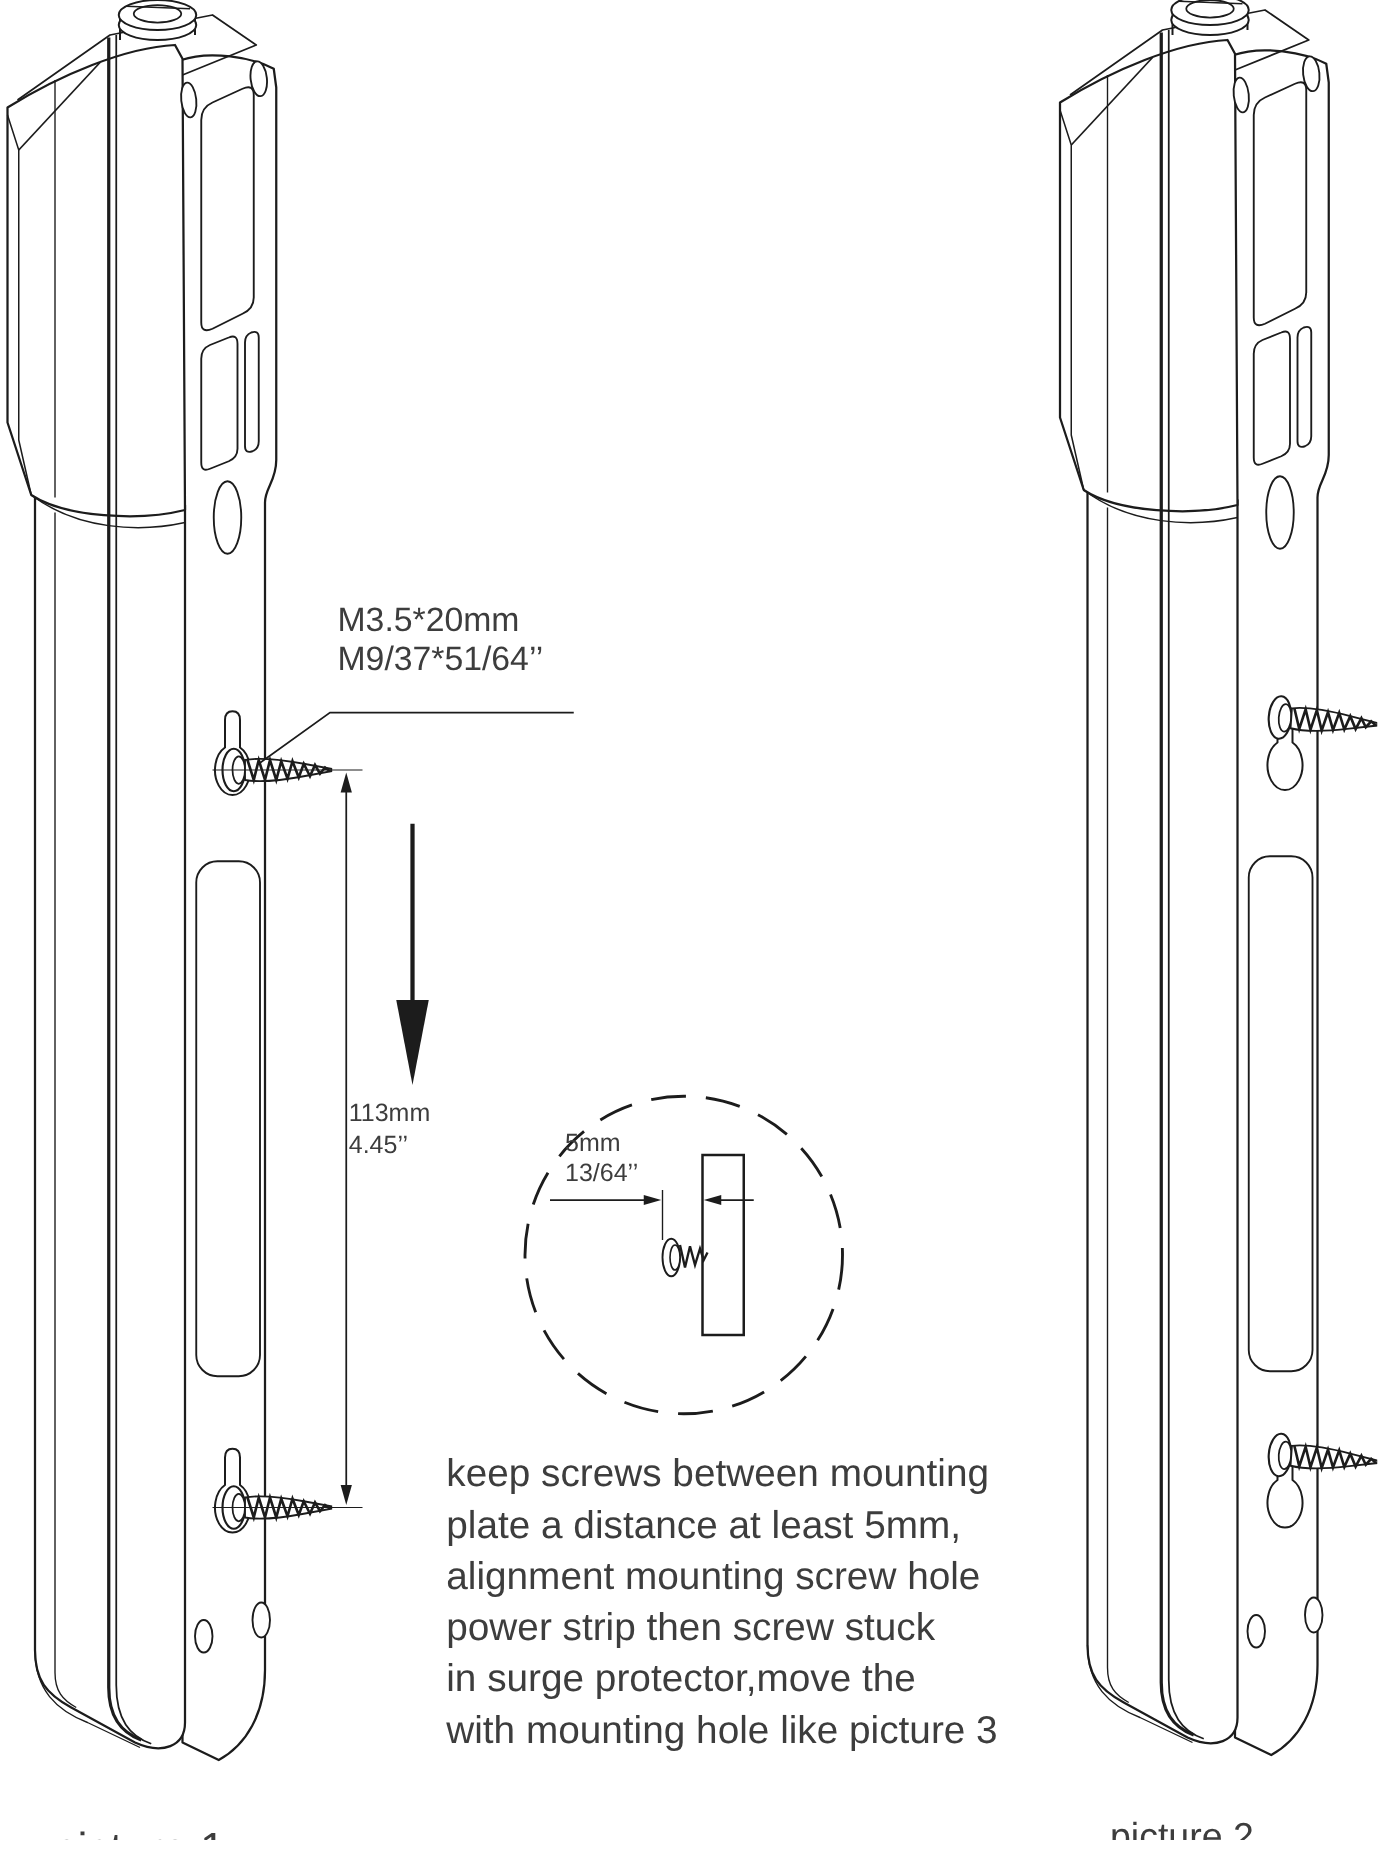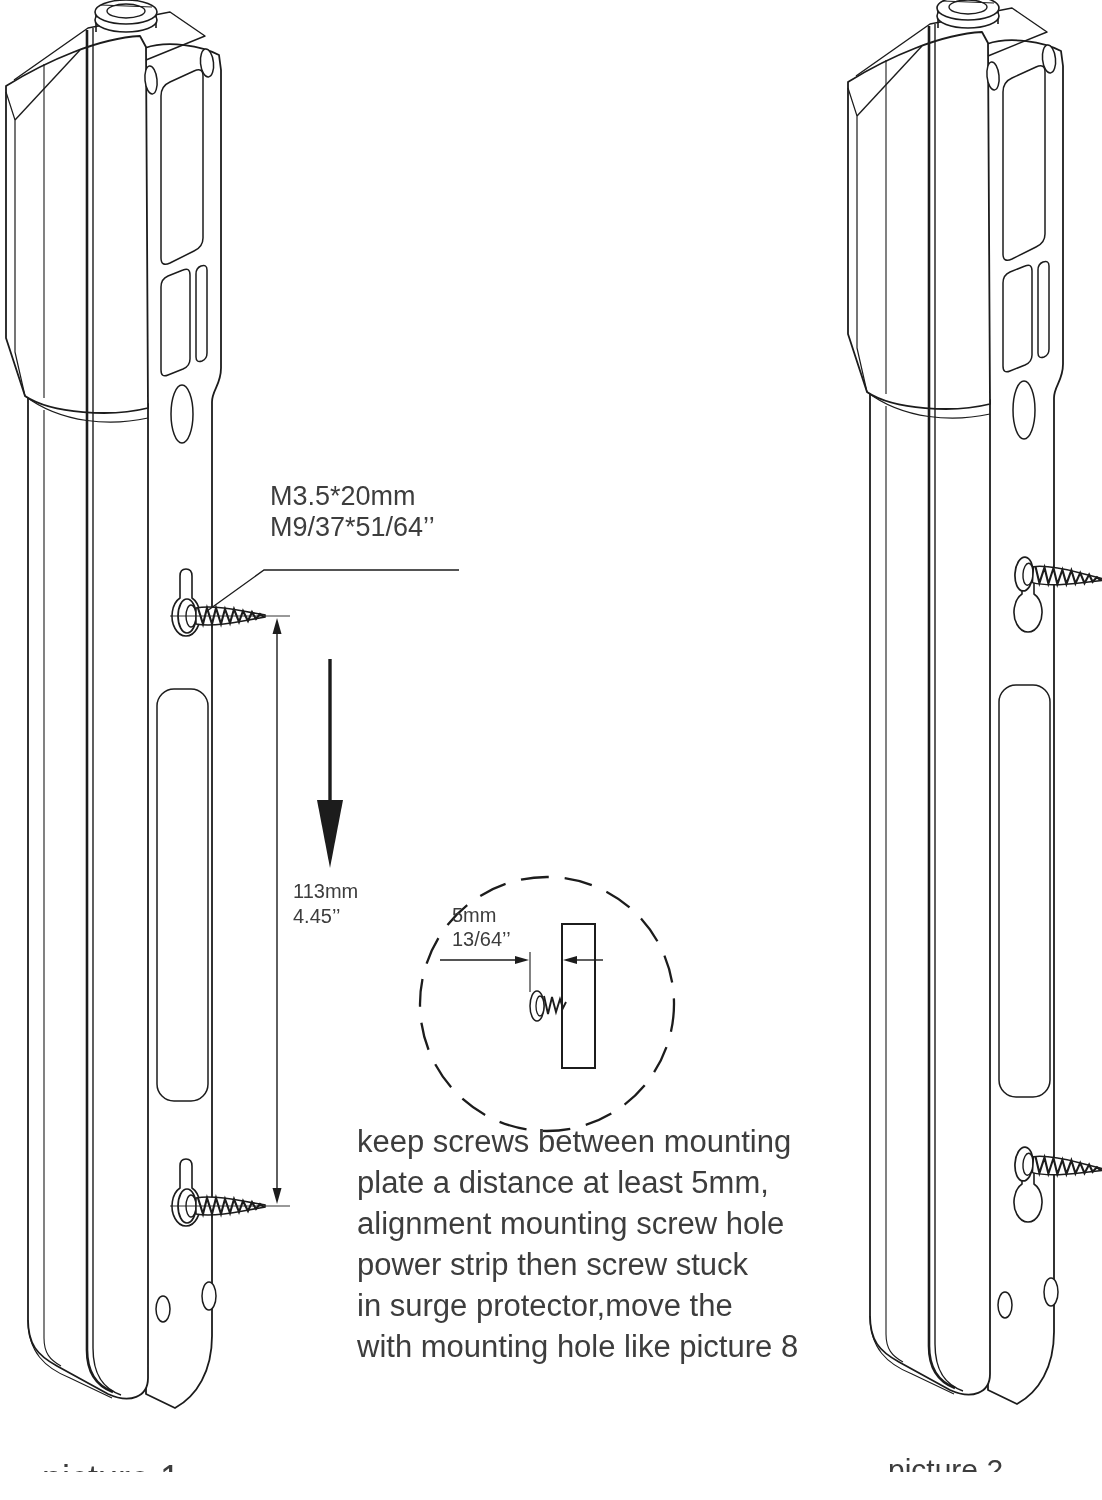--- a/index.html
+++ b/index.html
@@ -3,23 +3,23 @@
 <meta charset="utf-8">
 <style>
   html,body{margin:0;padding:0;background:#ffffff;}
   .canvas{
     position:relative;width:1102px;height:1472px;overflow:hidden;background:#ffffff;
     font-family:"Liberation Sans","DejaVu Sans",sans-serif;color:#3d3d3d;
   }
   .art{position:absolute;left:0;top:0;}
   .label{position:absolute;font-weight:300;color:#3d3d3d;white-space:nowrap;}
   .spec{left:270px;top:481px;font-size:27px;line-height:31px;}
-  .vdim{left:293px;top:879px;font-size:20px;line-height:25px;}
+  .vdim{left:279px;top:879px;font-size:20px;line-height:25px;}
   .gapdim{left:452px;top:903px;font-size:20px;line-height:24px;}
-  .instructions{left:357px;top:1121px;font-size:31px;line-height:41px;font-weight:300;}
+  .instructions{left:357px;top:1158px;font-size:31px;line-height:41px;font-weight:300;}
   .cap1{left:42px;top:1458px;font-size:36px;}
   .cap2{left:888px;top:1453px;font-size:30px;}
 </style>
 </head>
 <body>
 
 <div class="canvas">
 
   <svg class="art" width="1102" height="1500" viewBox="0 0 1102 1500">
     <defs>
@@ -135,19 +135,19 @@
     <div>5mm</div>
     <div>13/64’’</div>
   </div>
 
   <div class="label instructions">
     <div>keep screws between mounting</div>
     <div>plate a distance at least 5mm,</div>
     <div>alignment mounting screw hole</div>
     <div>power strip then screw stuck</div>
     <div>in surge protector,move the</div>
-    <div>with mounting hole like picture 8</div>
+    <div>with mounting hole like picture 3</div>
   </div>
 
   <div class="label cap1">picture 1</div>
   <div class="label cap2">picture 2</div>
 
 </div>
 
 </body></html>

